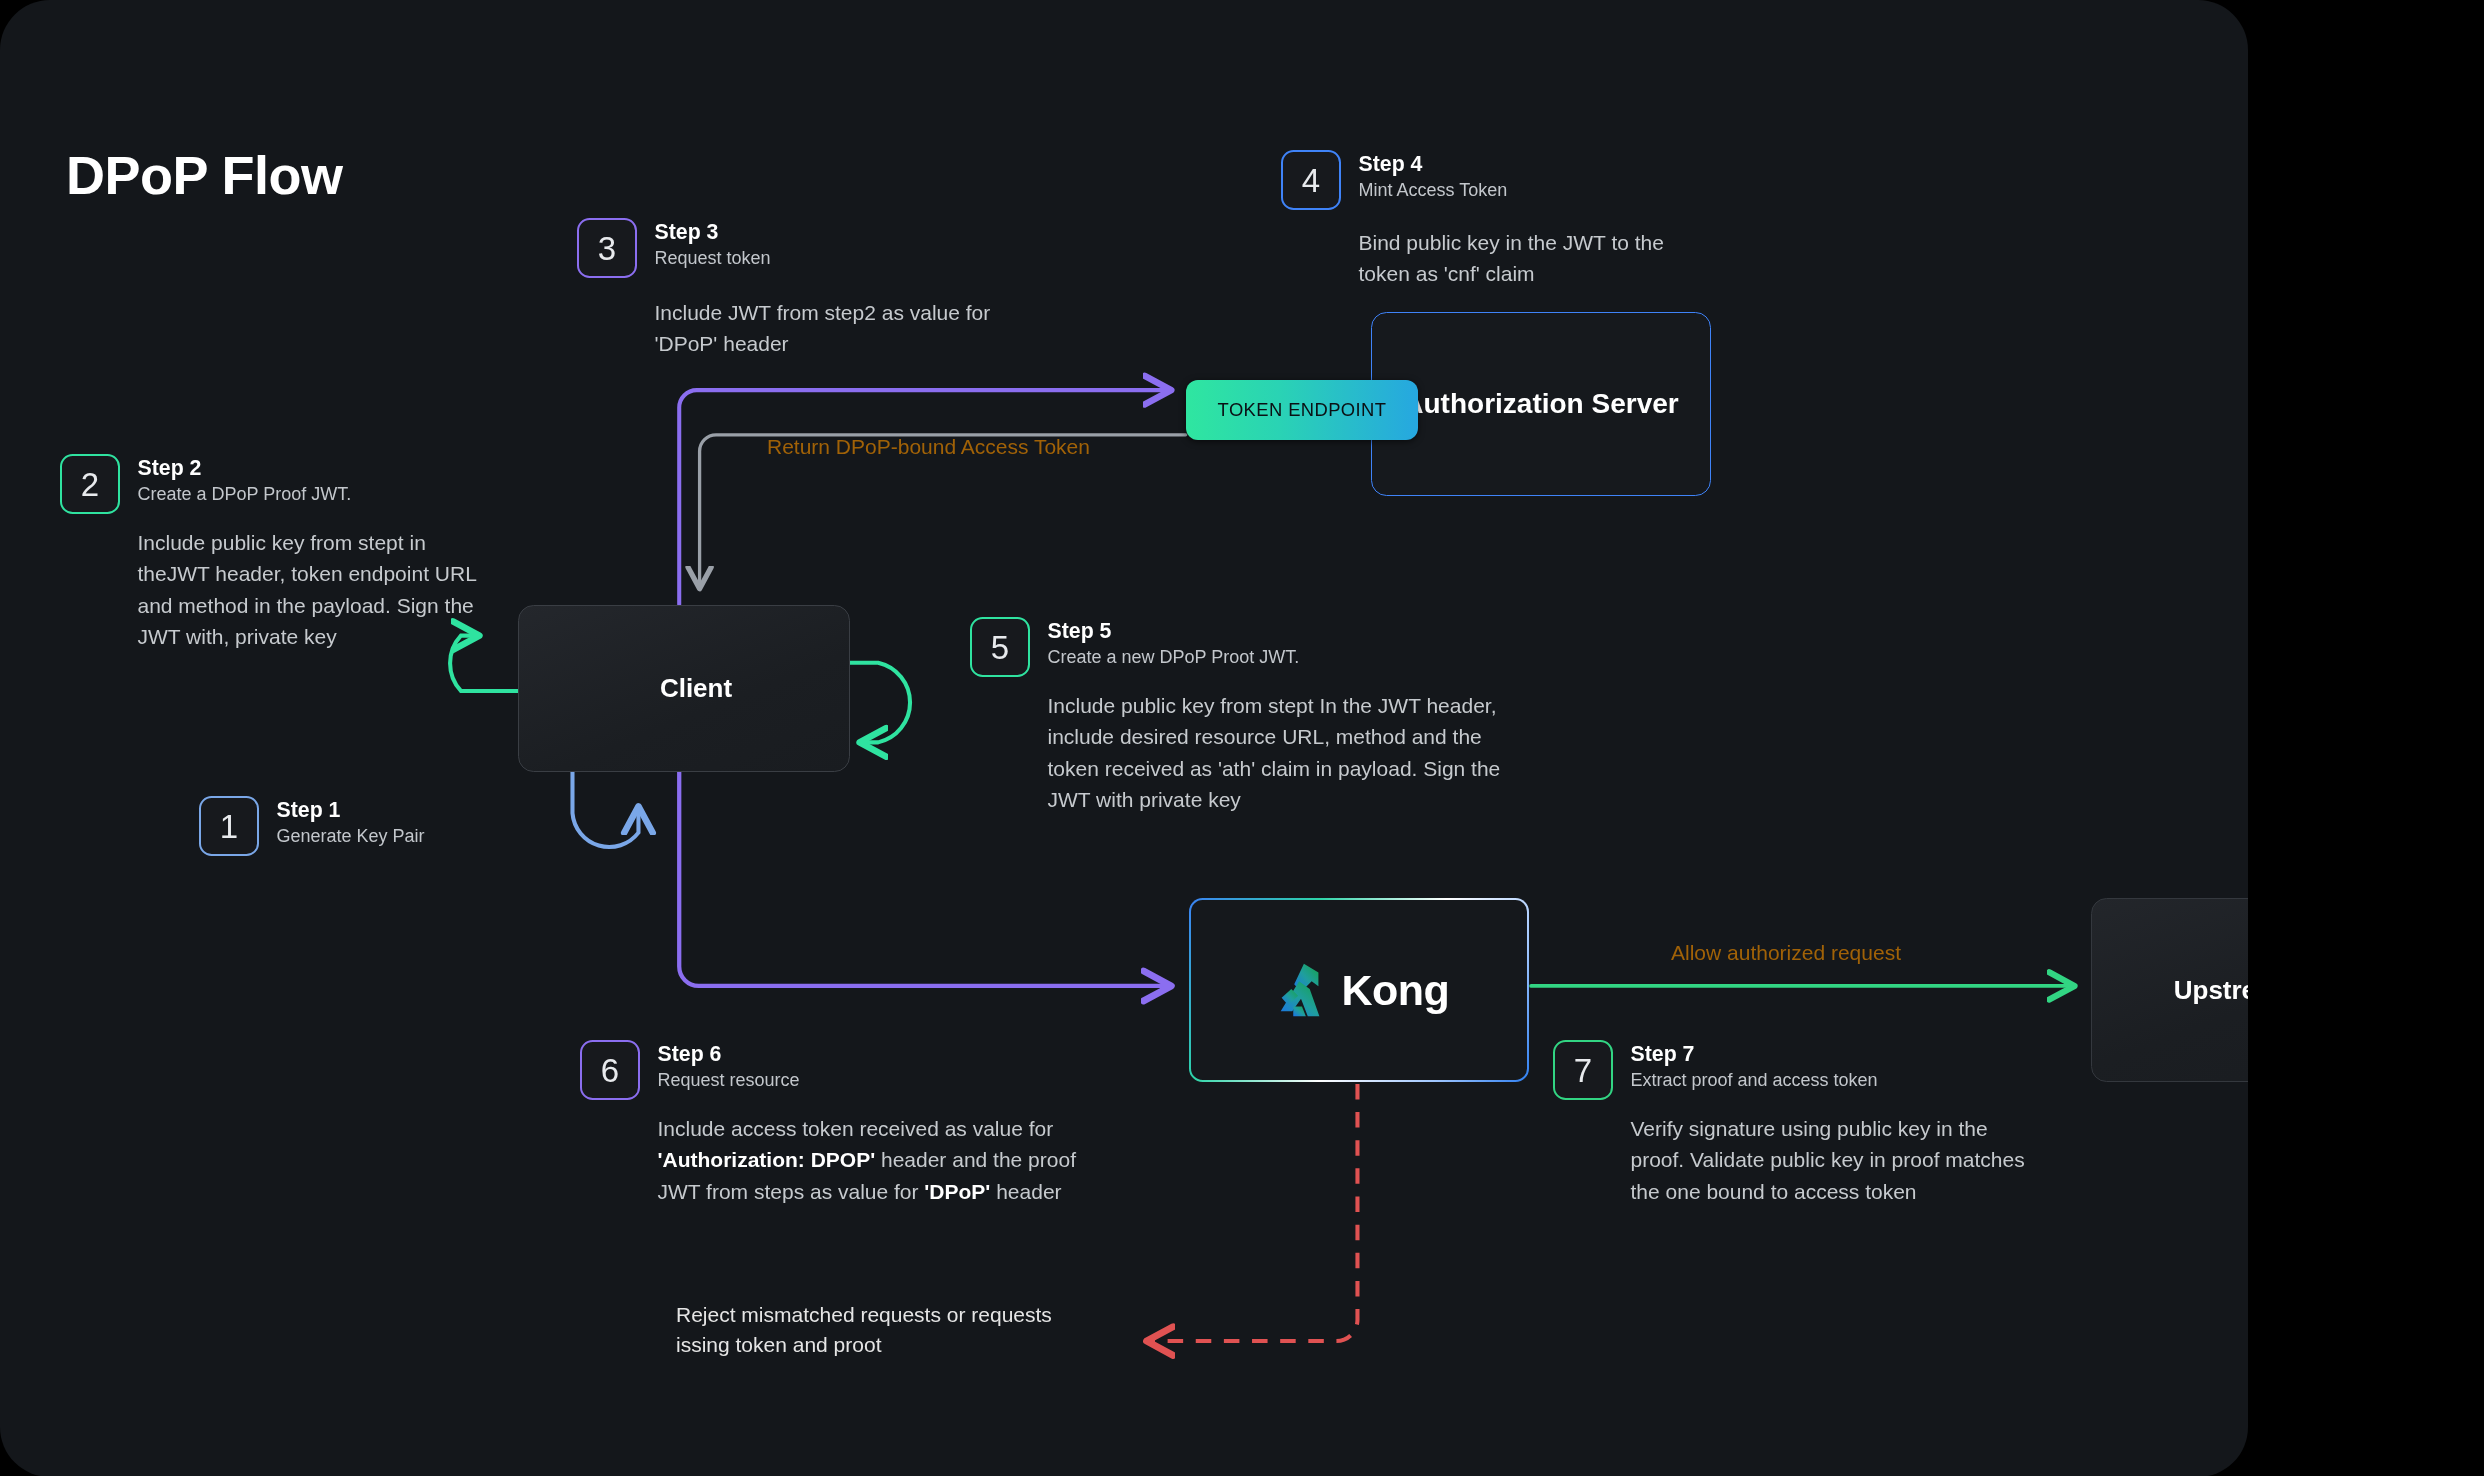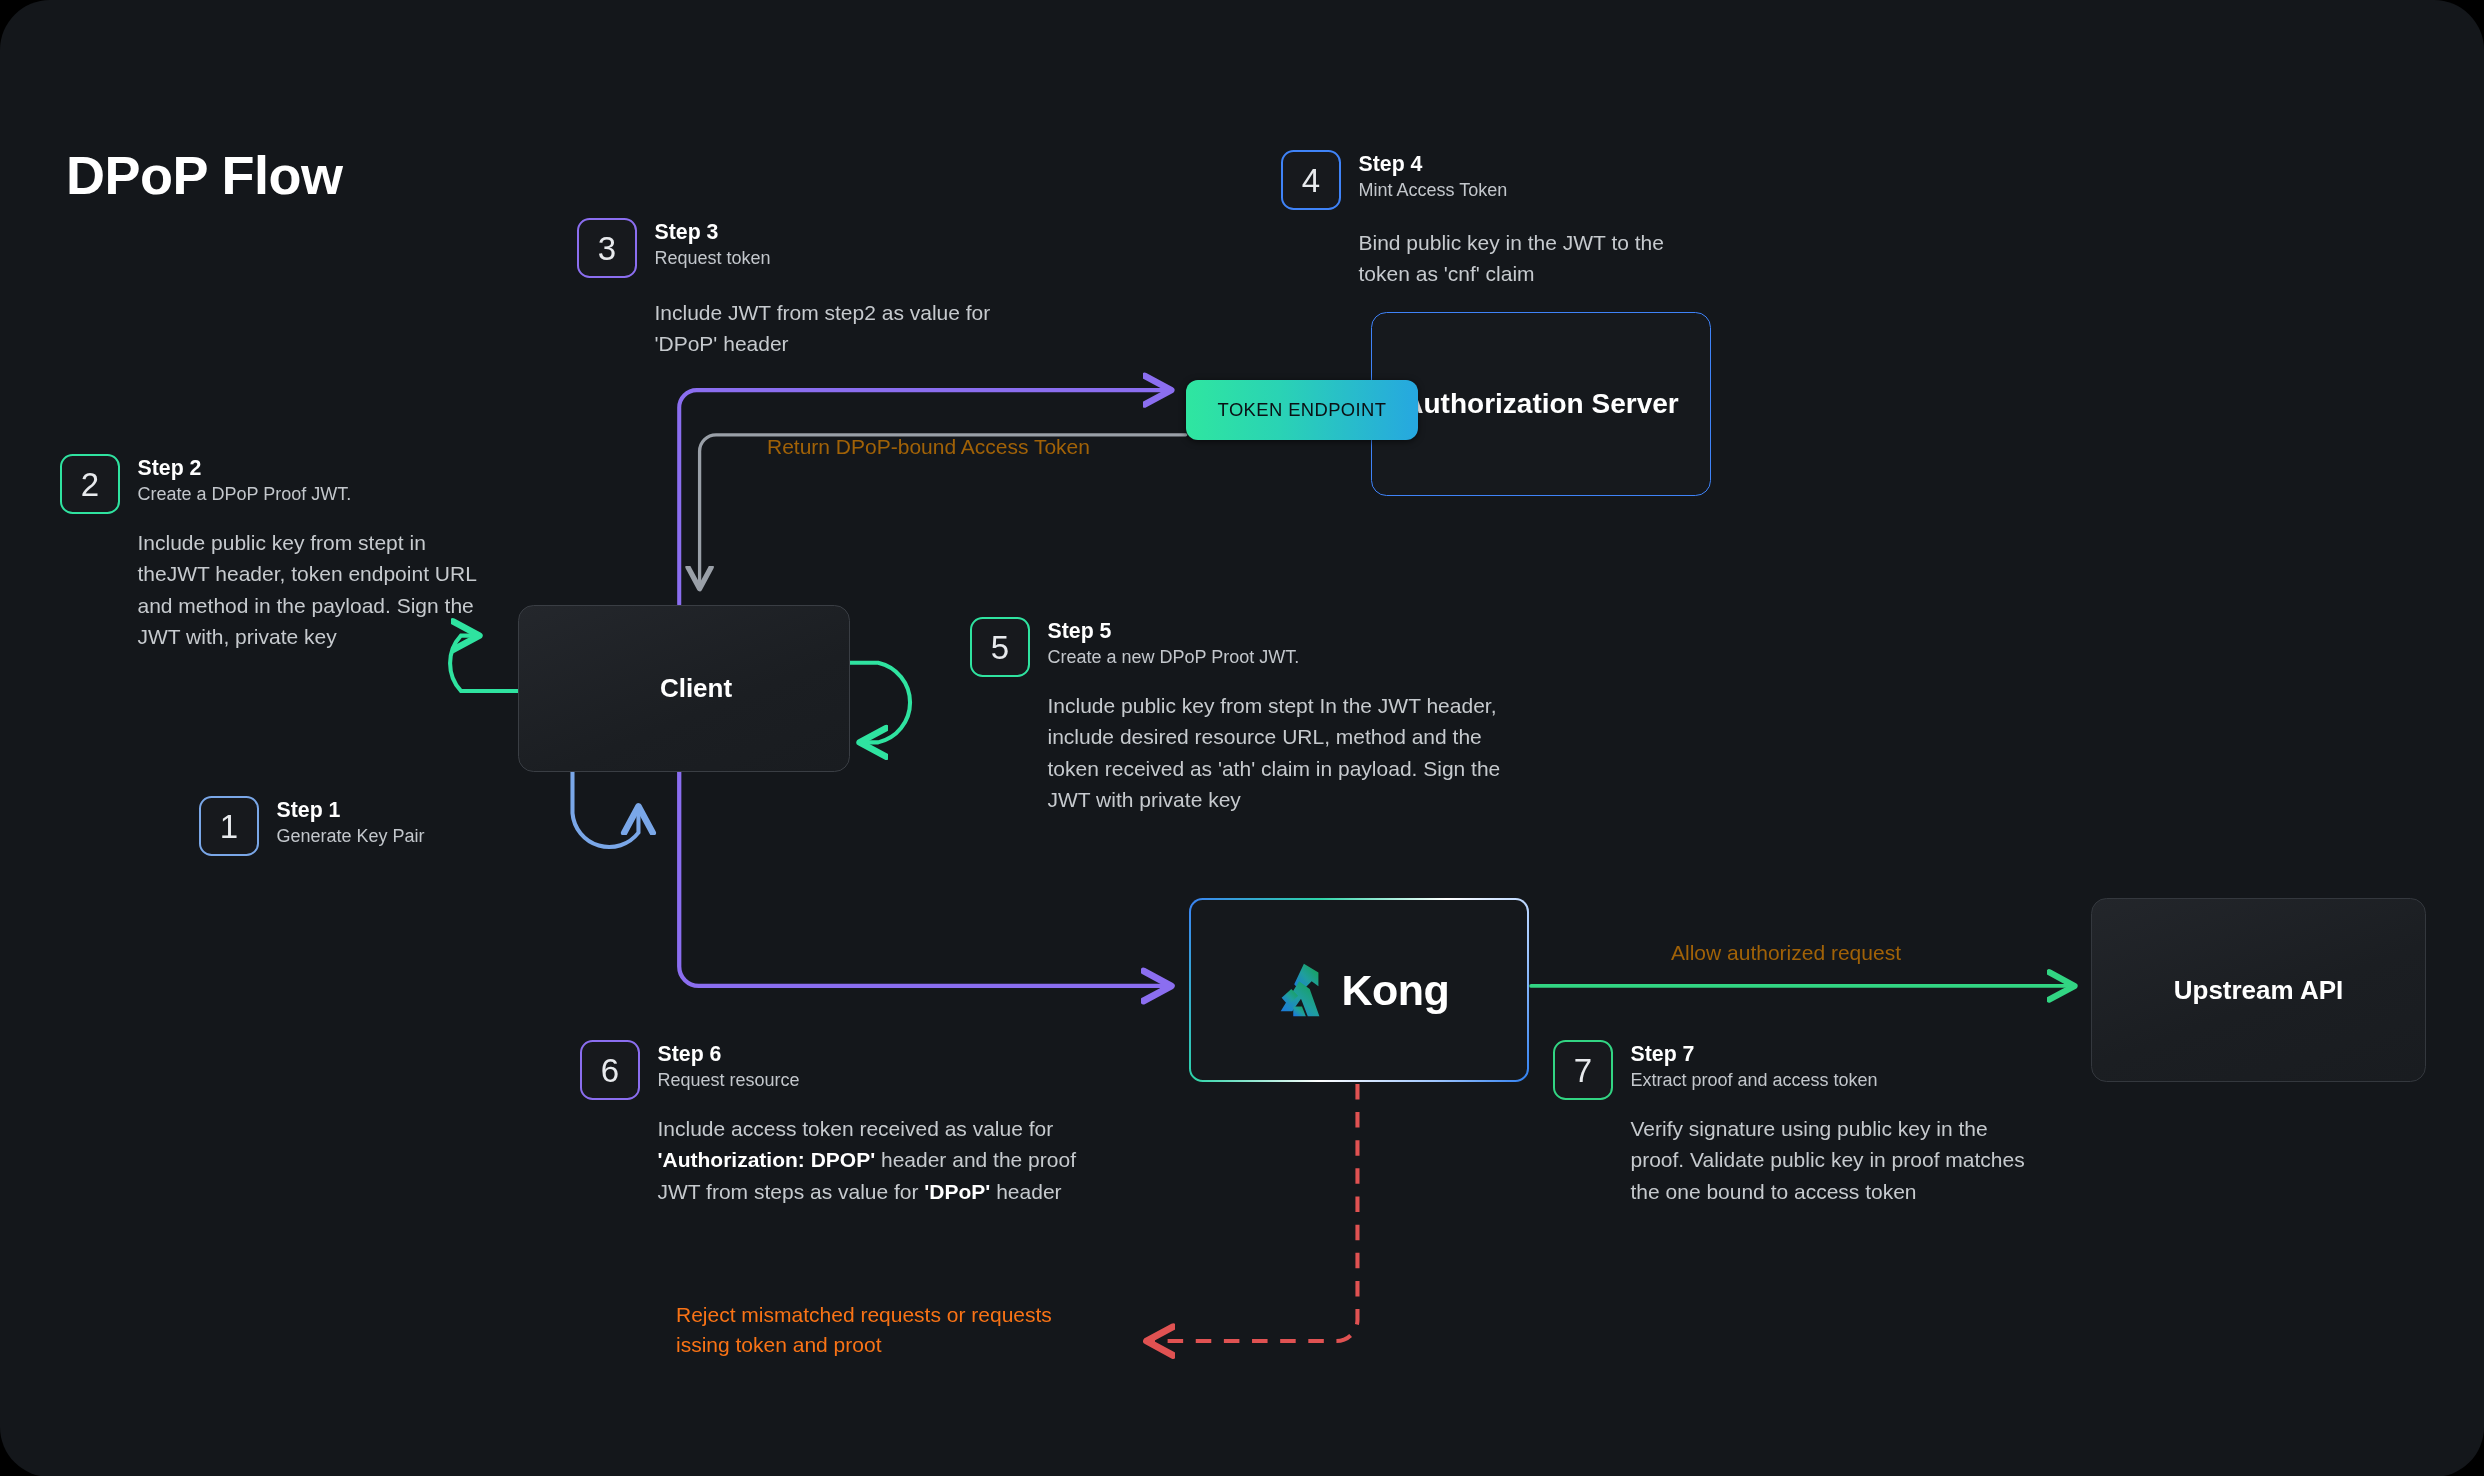--- a/index.html
+++ b/index.html
@@ -5,21 +5,21 @@
 <style>
   * { box-sizing: border-box; margin: 0; padding: 0; }
   html, body {
     width: 2484px; height: 1477px;
     background: #000;
     font-family: "Liberation Sans", sans-serif;
     overflow: hidden;
   }
   #page {
     position: relative;
-    width: 2484px; height: 1477px;
+    width: 2248px; height: 1477px;
     background: #14171b;
     border-radius: 50px;
     overflow: hidden;
   }
   #svg-layer {
     position: absolute; inset: 0;
     width: 2484px; height: 1477px;
     pointer-events: none;
   }
   
@@ -214,21 +214,21 @@
         <path d="M31 22 L42 30 L52 58 L40 58 L33 40 L24 53 L12 53 Z" fill="url(#kg)"></path>
         <path d="M13 39 L23 30 L30 37 L20 47 Z" fill="url(#kg)"></path>
         <path d="M25 48 L34 48 L38 58 L25 58 Z" fill="url(#kg)"></path>
       </svg>
     </span>
     <span id="kong-word">Kong</span>
   </div>
 
   <div class="edge-label" id="label-return">Return DPoP-bound Access Token</div>
   <div class="edge-label" id="label-allow">Allow authorized request</div>
-  <div id="label-reject" style="color: #f97316;">Reject mismatched requests or requests <br>issing token and proot</div>
+  <div id="label-reject" style="color: #e5e5e5;">Reject mismatched requests or requests <br>issing token and proot</div>
 
   <div class="step" id="step-1" style="left:199px; top:796px; width:417px;">
     <div class="step-num" style="border-color: rgb(122, 167, 232);">
       <span>1</span>
     </div>
     <div class="step-body">
       <div class="step-title">Step 1</div>
       <div class="step-sub">Generate Key Pair</div>
     </div>
   </div>

